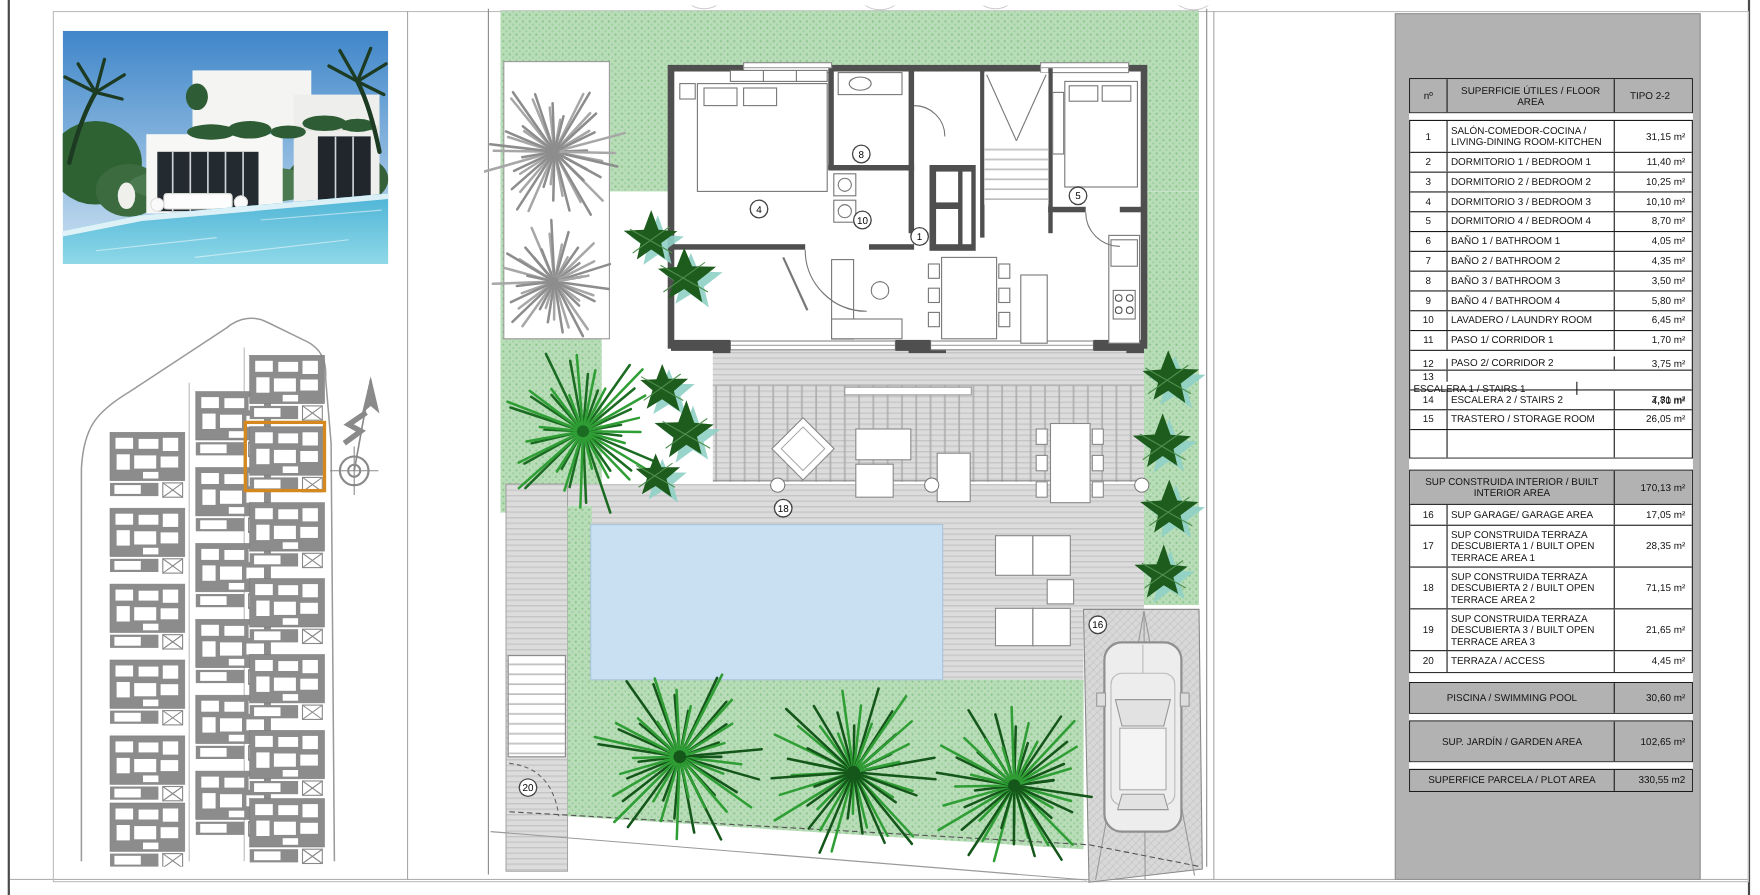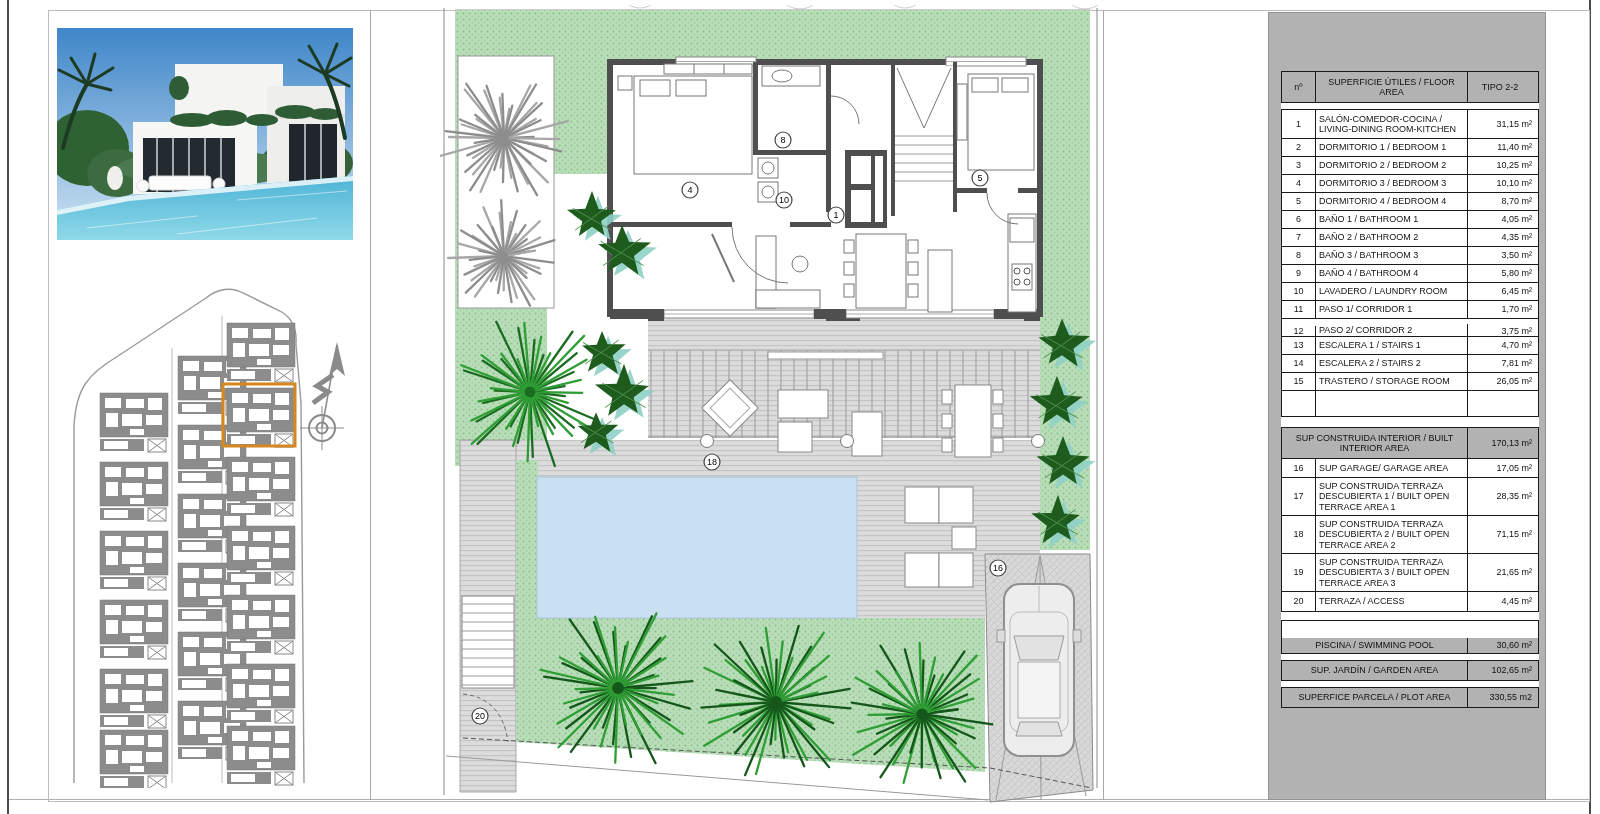--- a/index.html
+++ b/index.html
@@ -840,21 +840,21 @@
         <div class="trow" style="height: 18px;">
           <div class="cell c-no">11</div>
           <div class="cell c-desc">PASO 1/ CORRIDOR 1</div>
           <div class="cell c-val">1,70 m²</div>
         </div>
         <div class="trow" style="height: 18px; align-items: flex-end;">
           <div class="cell c-no">12</div>
           <div class="cell c-desc">PASO 2/ CORRIDOR 2</div>
           <div class="cell c-val">3,75 m²</div>
         </div>
-        <div class="trow" style="height: 18px;">
+        <div class="trow" style="height: 18px; flex-direction: column;">
           <div class="cell c-no">13</div>
           <div class="cell c-desc">ESCALERA 1 / STAIRS 1</div>
           <div class="cell c-val">4,70 m²</div>
         </div>
         <div class="trow" style="height: 18px;">
           <div class="cell c-no">14</div>
           <div class="cell c-desc">ESCALERA 2 / STAIRS 2</div>
           <div class="cell c-val">7,81 m²</div>
         </div>
         <div class="trow" style="height: 18px;">
@@ -895,28 +895,28 @@
           <div class="cell c-val">21,65 m²</div>
         </div>
         <div class="trow" style="height: 20px;">
           <div class="cell c-no">20</div>
           <div class="cell c-desc">TERRAZA / ACCESS</div>
           <div class="cell c-val">4,45 m²</div>
         </div>
       </div>
       <div class="band" style="height: 8px;"></div>
       <div class="tbox">
-        <div class="trow gray" style="height: 15px; margin-top: 17px;">
+        <div class="trow gray" style="height: 27px;">
           <div class="cell c-desc merged">PISCINA / SWIMMING POOL</div>
           <div class="cell c-val">30,60 m²</div>
         </div>
       </div>
       <div class="band" style="height: 6px;"></div>
       <div class="tbox">
-        <div class="trow gray" style="height: 19px;">
+        <div class="trow gray" style="height: 36px;">
           <div class="cell c-desc merged">SUP. JARDÍN / GARDEN AREA</div>
           <div class="cell c-val">102,65 m²</div>
         </div>
       </div>
       <div class="band" style="height: 6px;"></div>
       <div class="tbox">
         <div class="trow gray" style="height: 19px;">
           <div class="cell c-desc merged">SUPERFICE PARCELA / PLOT AREA</div>
           <div class="cell c-val">330,55 m2</div>
         </div>

